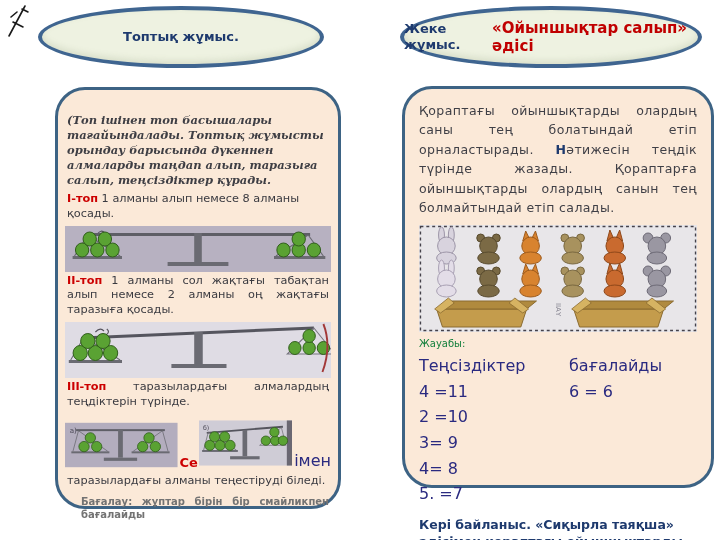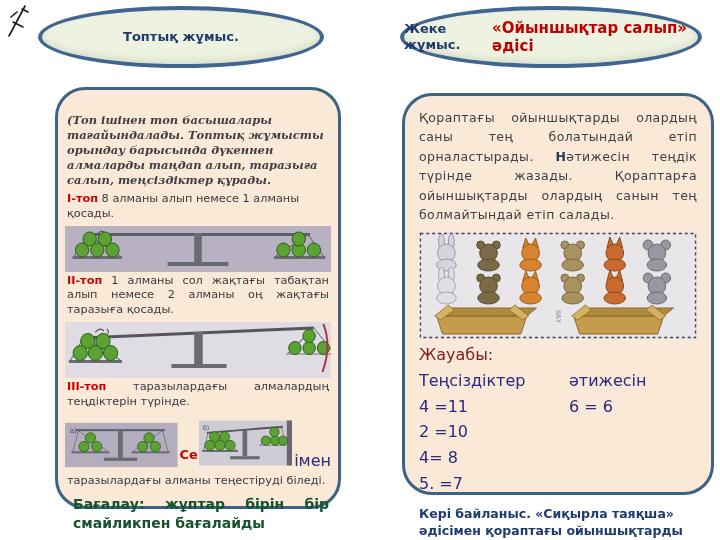--- a/index.html
+++ b/index.html
@@ -20,45 +20,45 @@
   .hdr-right{left:400px;width:294px;}
   .hdr .l1{color:#1e3a6e;font-weight:bold;font-size:13px;line-height:1.25;}
   .hdr .l2{color:#c00000;font-weight:bold;font-size:15px;line-height:1.2;}
   
   .box{
     position:absolute;background:#fbe9d8;
     border:3px solid #3d6384;border-radius:30px;
     box-sizing:border-box;
   }
   .box-left{left:55px;top:87px;width:286px;height:422px;padding:21px 7px;}
-  .box-right{left:402px;top:93px;width:312px;height:402px;padding:12px 14px;}
+  .box-right{left:402px;top:86px;width:312px;height:402px;padding:12px 14px;}
   
   .intro{
     font-family:"DejaVu Serif","Liberation Serif",serif;
     font-style:italic;font-weight:bold;
     color:#3e3e44;font-size:11.5px;line-height:1.3;margin:2px 2px 4px 2px;
   }
   .gline{font-size:11.3px;color:#3a3a40;line-height:1.32;margin:2px 2px 4px 2px;}
   .gline.just{text-align:justify;}
   .glabel{color:#cc0000;font-weight:bold;}
   .photo{display:block;width:100%;margin:2px 0;}
   .row-photos{display:flex;align-items:flex-end;margin:4px 0 2px 0;}
-  .covered-prefix{color:#cc0000;font-size:13px;font-weight:bold;margin:0 1px 10px 2px;}
+  .covered-prefix{color:#cc0000;font-size:13px;font-weight:bold;margin:0 1px 2px 2px;}
   .covered-suffix{color:#2a2a80;font-size:16px;margin:0 0 2px 2px;}
   .assess{
-    color:#14532d;font-weight:bold;font-size:14px;line-height:1.35;
-    text-align:justify;margin:6px 2px 0 8px;
+    color:#737373;font-weight:bold;font-size:10px;line-height:1.35;
+    text-align:justify;margin:6px 2px 0 16px;
   }
   
   .task{
     color:#3f3f46;font-size:12.5px;line-height:1.55;letter-spacing:.4px;
     text-align:justify;margin:0 0 8px 0;
   }
   .task .cap{color:#1e3a6e;font-weight:bold;}
-  .answer-head{color:#7f1d1d;font-size:16px;margin:6px 0 4px 0;}
+  .answer-head{color:#15803d;font-size:10px;margin:6px 0 4px 0;}
   .answers{display:flex;color:#2a2a80;font-size:16px;line-height:1.6;}
   .answers .col1{width:150px;}
   .feedback{
     color:#1e3a6e;font-weight:bold;font-size:12.5px;line-height:1.35;margin-top:10px;
   }
   
   .scribble{position:absolute;left:2px;top:2px;}
 </style>
 </head>
 <body>
@@ -73,21 +73,21 @@
 
 <div class="hdr hdr-right">
   <div class="l1">Жеке жұмыс.</div>
   <div class="l2">«Ойыншықтар салып» әдісі</div>
 </div>
 
 <div class="box box-left">
 
   <div class="intro">(Топ ішінен топ басышалары тағайындалады. Топтық жұмысты орындау барысында дүкеннен алмаларды таңдап алып, таразыға салып, теңсіздіктер құрады.</div>
 
-  <div class="gline"><span class="glabel">І-топ</span><span> 8 алманы алып  немесе 1 алманы қосады.</span></div>
+  <div class="gline"><span class="glabel">І-топ</span><span> 1 алманы алып  немесе 8 алманы қосады.</span></div>
 
   <svg class="photo" height="46" viewBox="0 0 280 46" preserveAspectRatio="none">
     <rect x="0" y="0" width="280" height="46" fill="#b7b1c1"></rect>
     <path d="M34 8 q4 -5 8 -1 q3 3 -2 4" stroke="#55525c" stroke-width="1.2" fill="none"></path>
     <rect x="22" y="7" width="236" height="3" fill="#5e5e66"></rect>
     <rect x="136" y="7" width="8" height="30" fill="#6a6a72"></rect>
     <rect x="108" y="36" width="64" height="4" fill="#6a6a72"></rect>
     <path d="M24 9 L10 30 M24 9 L58 30" stroke="#6a6a72" stroke-width="1.2"></path>
     <rect x="8" y="30" width="52" height="3" fill="#6a6a72"></rect>
     <path d="M256 9 L222 30 M256 9 L272 30" stroke="#6a6a72" stroke-width="1.2"></path>
@@ -289,23 +289,24 @@
     <text font-size="7" fill="#8a8894" transform="rotate(90 140 78)" x="140" y="78">ІІАҮ</text>
   </svg>
 
   <div class="answer-head">Жауабы:</div>
 
   <div class="answers">
     <div class="col1">
       <div>Теңсіздіктер</div>
       <div>4 =11</div>
       <div>2 =10</div>
+      <div>3= 9</div>
       <div>4= 8</div>
       <div>5.      =7</div>
     </div>
     <div class="col2">
-      <div>әтижесін</div>
+      <div>бағалайды</div>
       <div>6 = 6</div>
     </div>
   </div>
 
   <div class="feedback">Кері байланыс. «Сиқырла таяқша» әдісімен қораптағы ойыншықтарды орналастыру арқылы жауабын жазады.</div>
 </div>
 
 </body></html>

